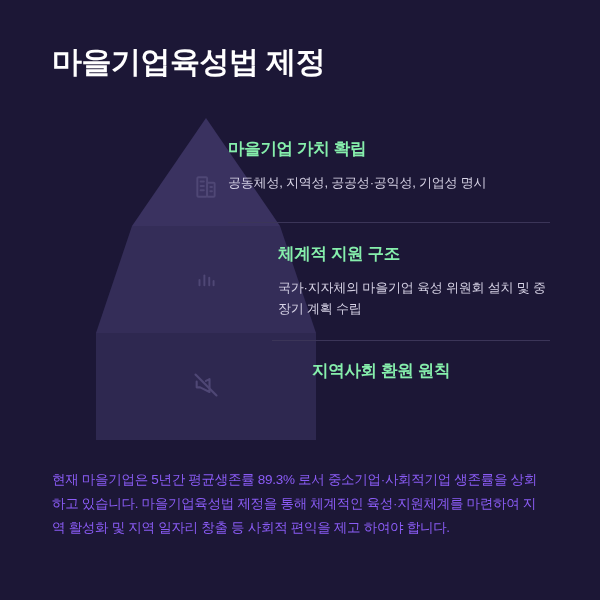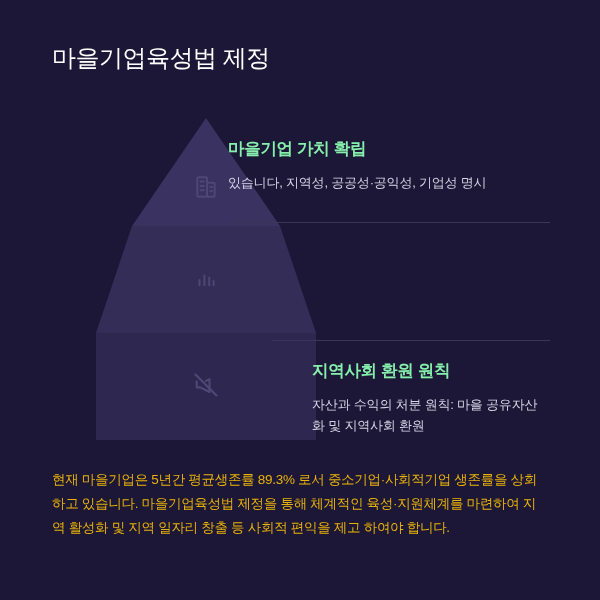--- a/index.html
+++ b/index.html
@@ -18,22 +18,22 @@
   #page {
     position: relative;
     width: 600px;
     height: 600px;
     box-sizing: border-box;
   }
   .title {
     position: absolute;
     left: 52px;
     top: 42px;
-    font-size: 24px;
-    font-weight: normal;
+    font-size: 30px;
+    font-weight: bold;
     letter-spacing: -0.5px;
     color: #ffffff;
     white-space: nowrap;
   }
   
   .pyramid {
     position: absolute;
     left: 96px;
     top: 118px;
     width: 220px;
@@ -99,21 +99,21 @@
   .div-1 { left: 228px; top: 222px; width: 322px; }
   .div-2 { left: 272px; top: 340px; width: 278px; }
 
   .footnote {
     position: absolute;
     left: 52px;
     top: 468px;
     width: 496px;
     font-size: 13.5px;
     line-height: 1.78;
-    color: #eab308;
+    color: #8b5cf6;
     letter-spacing: -0.3px;
   }
 </style>
 </head>
 <body>
 
 <div id="page">
 
   <div class="title">마을기업육성법 제정</div>
 
@@ -164,26 +164,29 @@
         <svg width="28" height="28" viewBox="0 0 24 24" fill="none" stroke="#4f4775" stroke-width="1.8" stroke-linecap="round" stroke-linejoin="round">
           <path d="M4 9v5h3l8 4V7l-3 1.5"></path>
           <path d="M3 3l18 18"></path>
         </svg>
       </div>
     </div>
   </div>
 
   <div class="content c1">
     <p class="sec-head">마을기업 가치 확립</p>
-    <p class="sec-body">있습니다, 지역성, 공공성·공익성, 기업성 명시</p>
+    <p class="sec-body">공동체성, 지역성, 공공성·공익성, 기업성 명시</p>
   </div>
   <div class="divider div-1"></div>
 
+  <div class="content c2">
+    <p class="sec-head">체계적 지원 구조</p>
+    <p class="sec-body">국가·지자체의 마을기업 육성 위원회 설치 및 중장기 계획 수립</p>
+  </div>
   <div class="divider div-2"></div>
 
   <div class="content c3">
     <p class="sec-head">지역사회 환원 원칙</p>
-    <p class="sec-body">자산과 수익의 처분 원칙: 마을 공유자산화 및 지역사회 환원</p>
   </div>
 
   <div class="footnote">현재 마을기업은 5년간 평균생존률 89.3% 로서 중소기업·사회적기업 생존률을 상회하고 있습니다. 마을기업육성법 제정을 통해 체계적인 육성·지원체계를 마련하여 지역 활성화 및 지역 일자리 창출 등 사회적 편익을 제고 하여야 합니다.</div>
 
 </div>
 
 </body></html>

